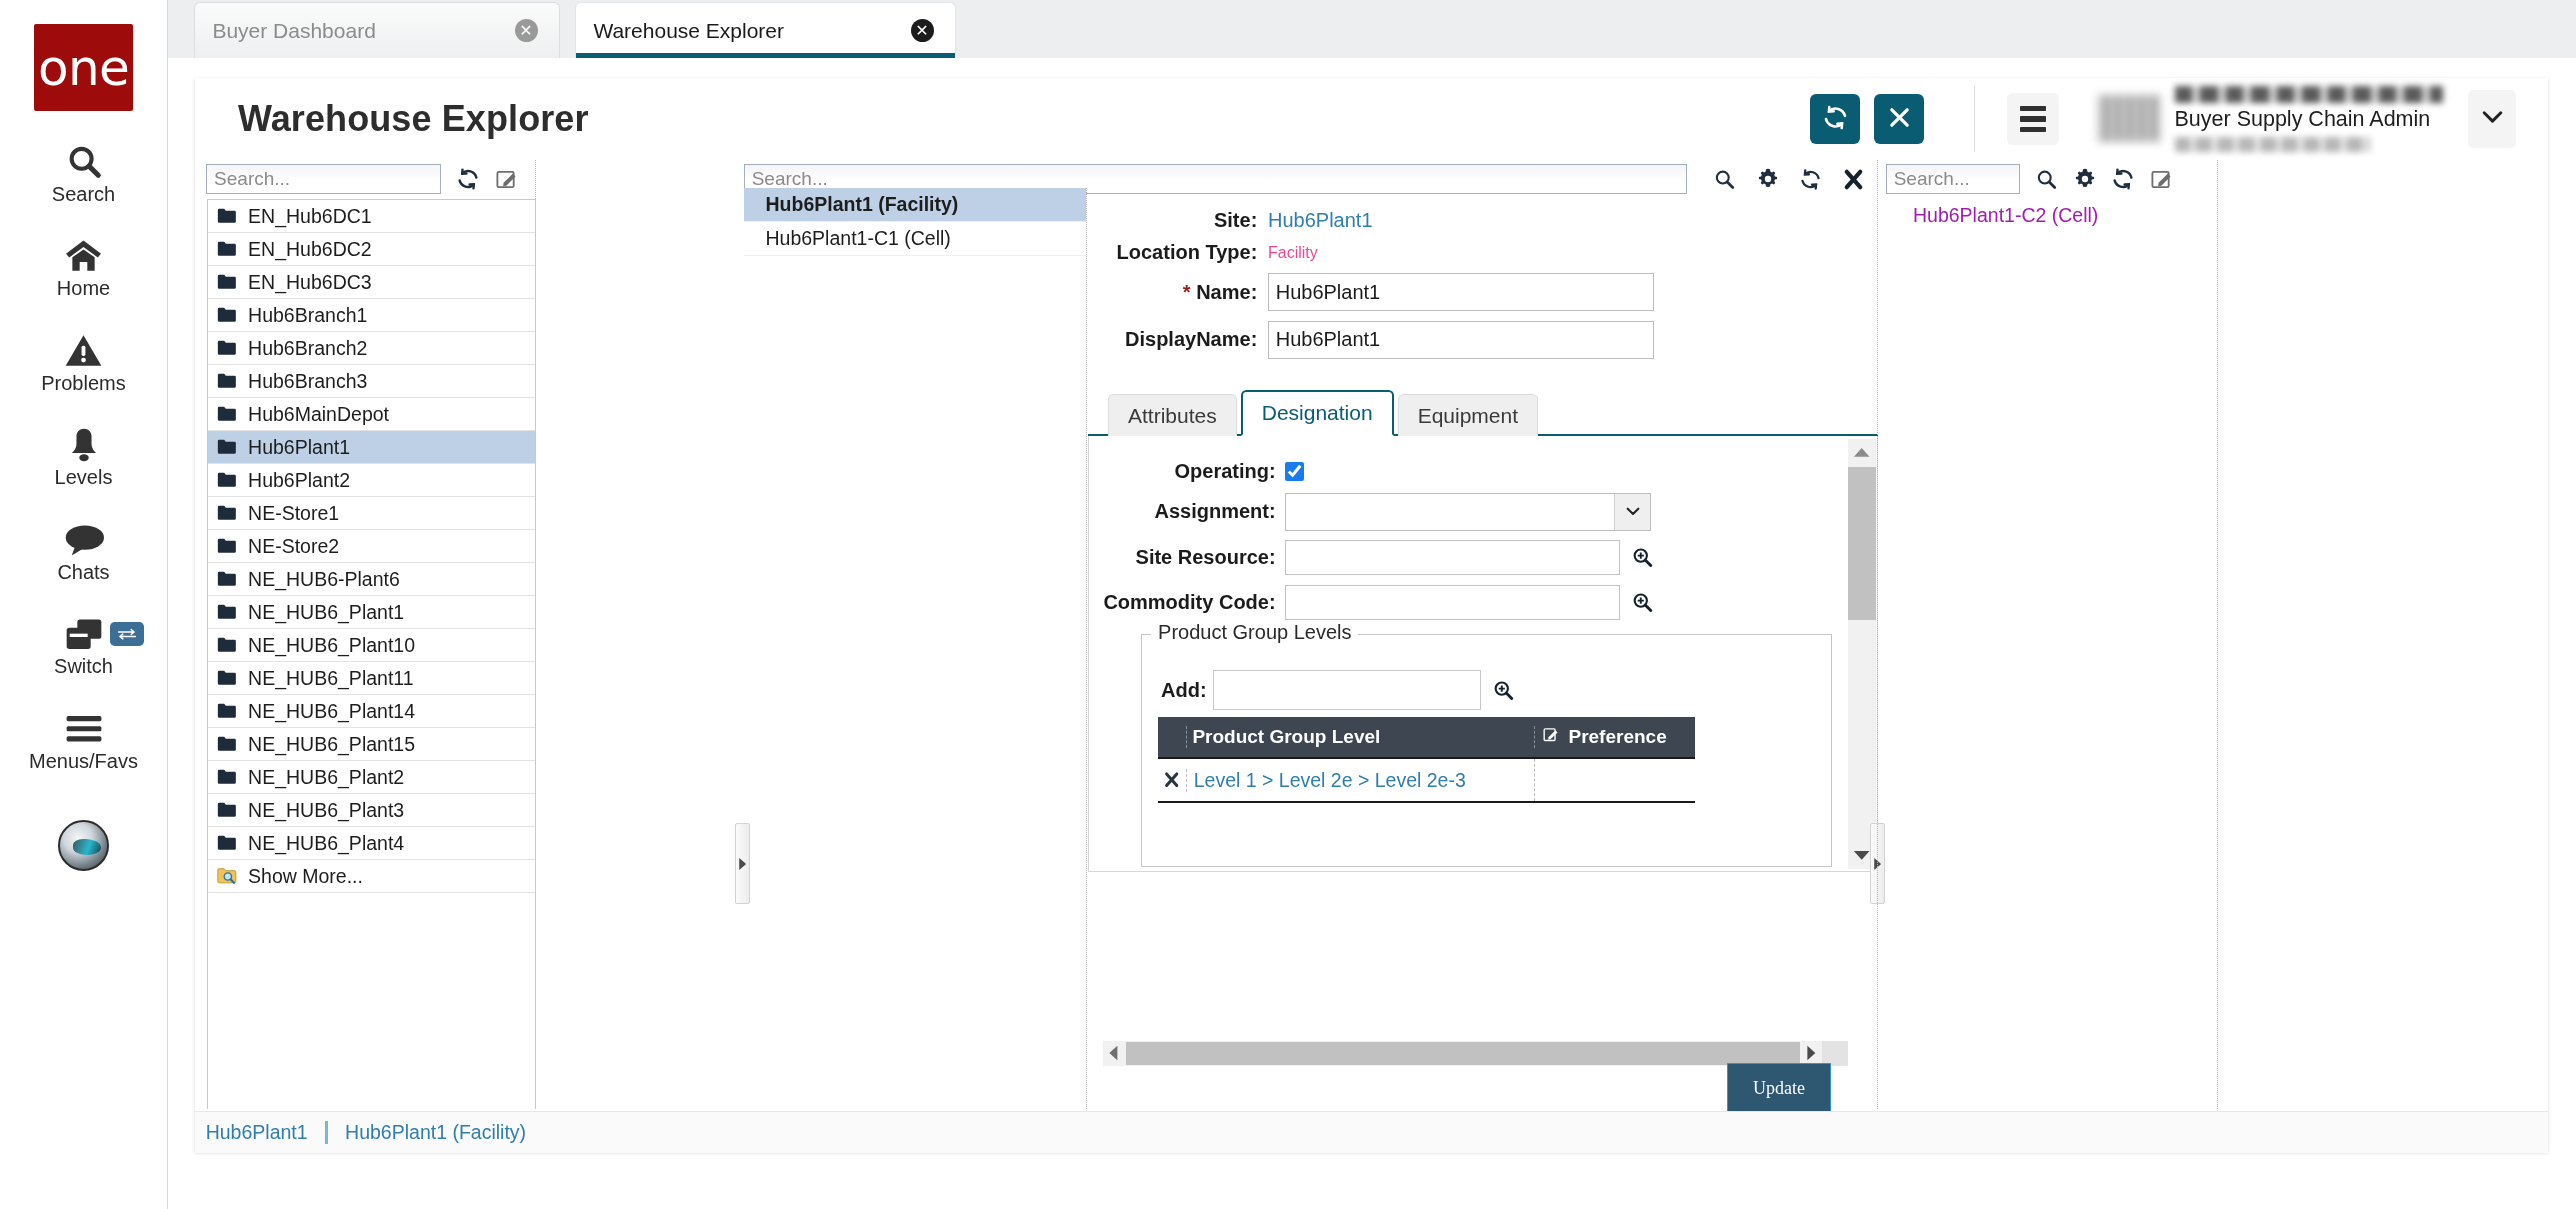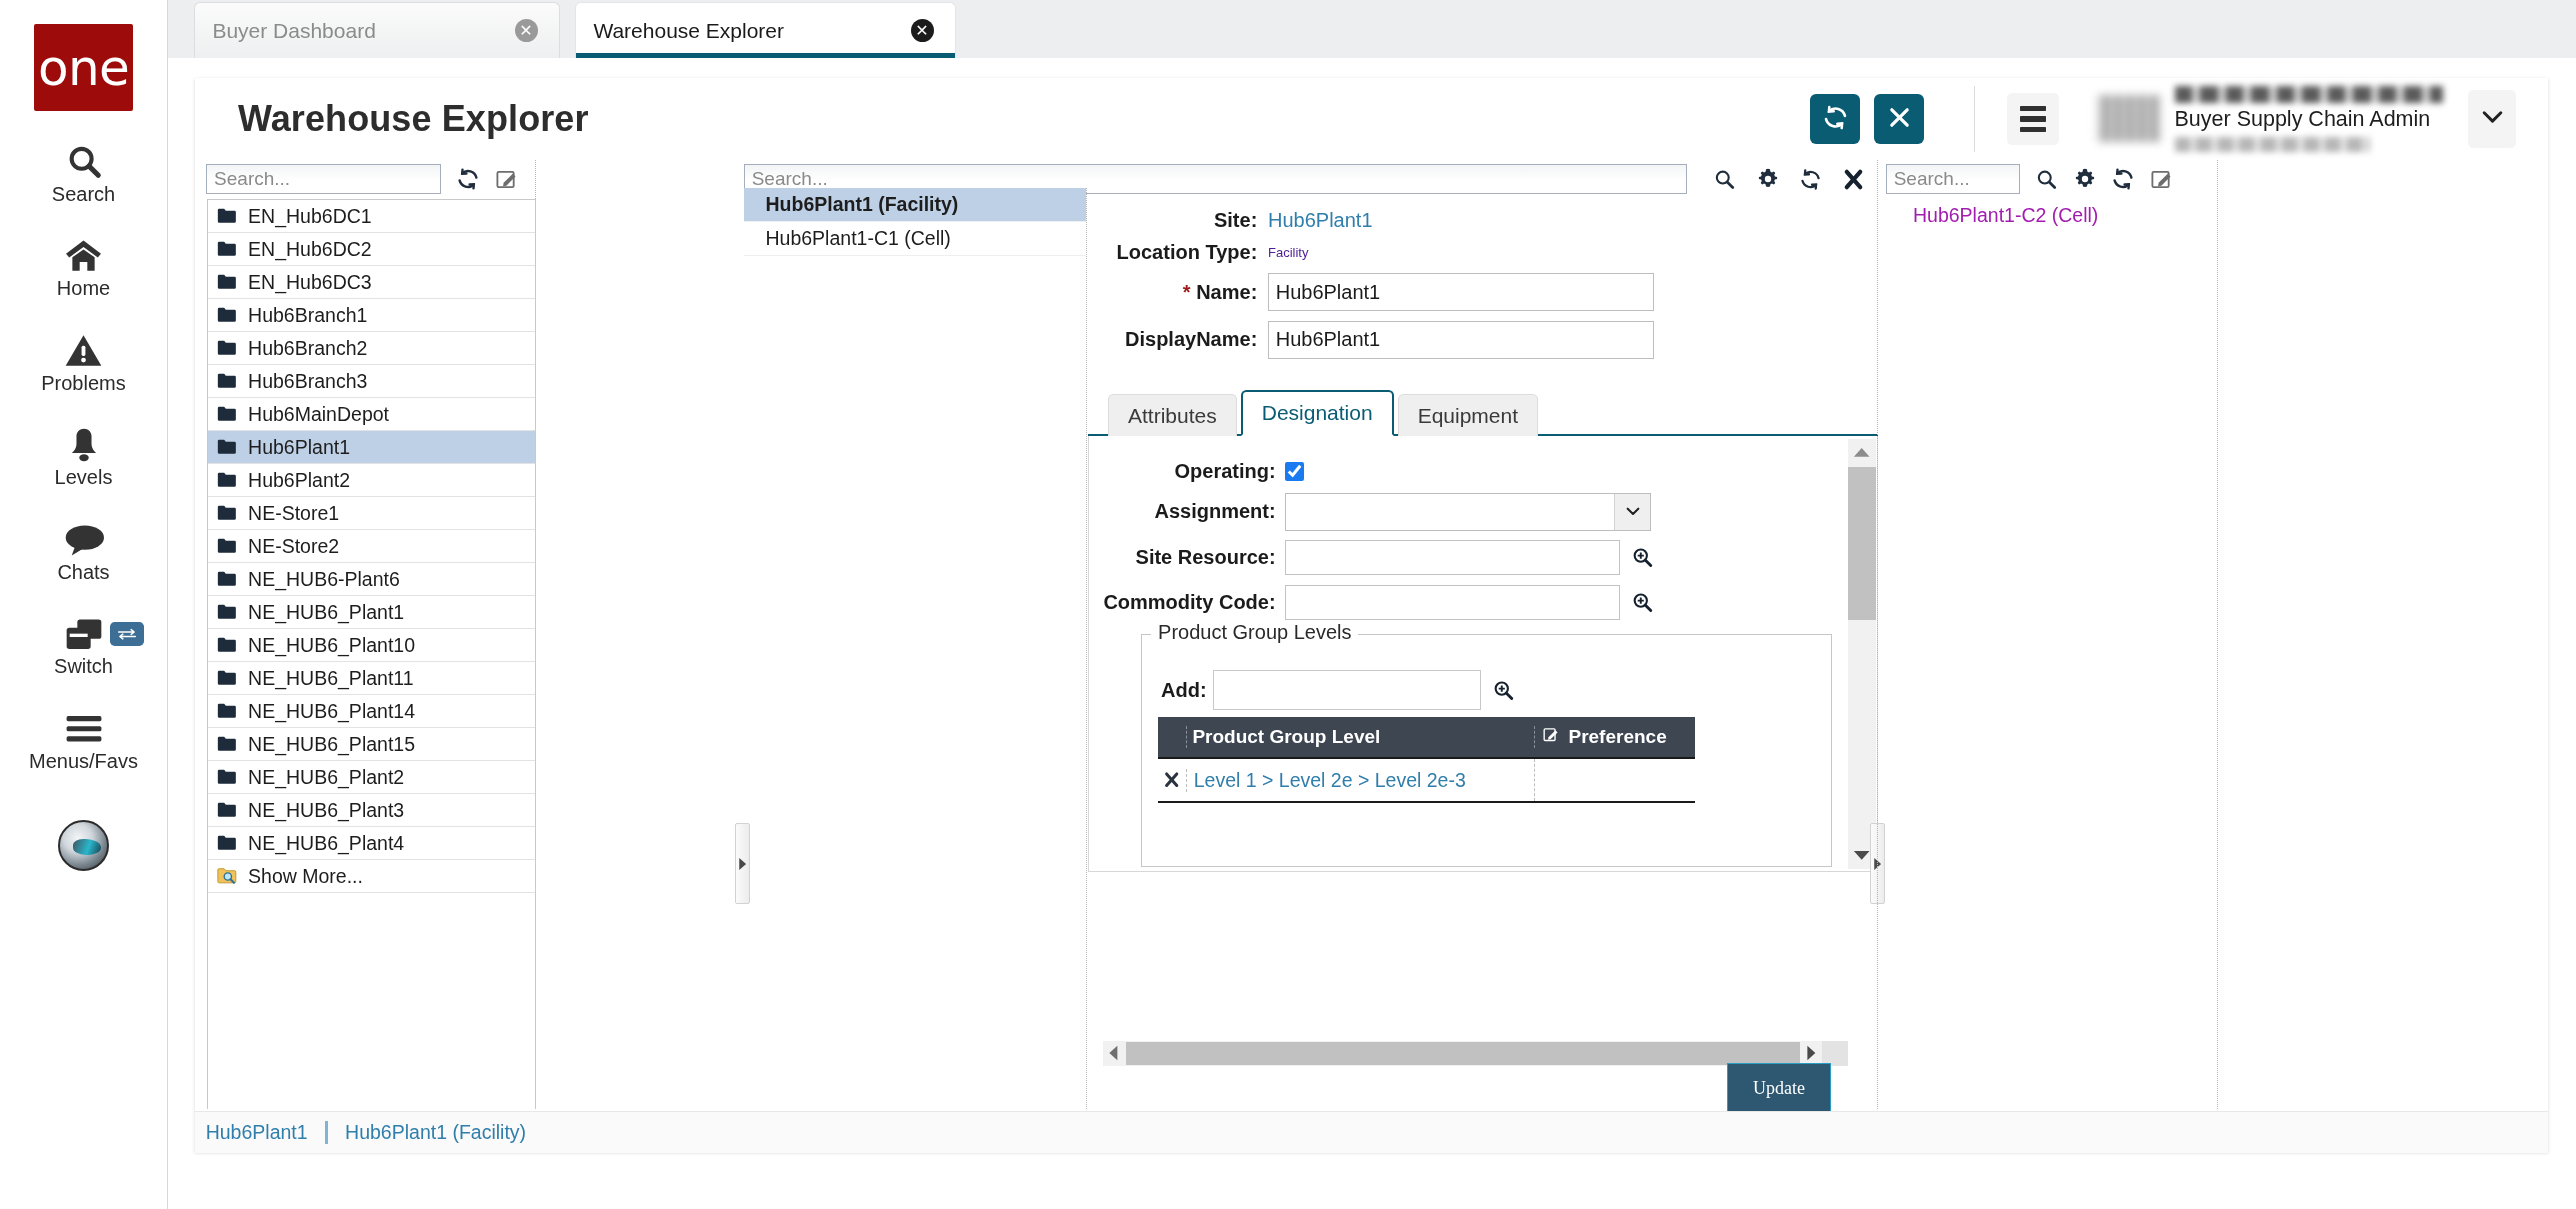--- a/index.html
+++ b/index.html
@@ -213,21 +213,21 @@
   #panel-detail {
     position: absolute; left: 893px; top: 38px; width: 790px; height: 912px;
     background: #fff;
   }
   .form-row { display:flex; align-items:center; margin-bottom: 9.4px; }
   .form-label {
     width: 180px; text-align: right; padding-right: 10.7px;
     font-size: 20px; font-weight: bold; color: #1b1b1b; white-space: nowrap;
   }
   .form-label .req { color: #9e1b1b; font-weight: bold; }
-  .form-static { font-size: 13px; color: #4c1d95; }
+  .form-static { font-size: 16px; color: #ec4899; }
   .form-link { font-size: 20px; color: #2f7eab; cursor: pointer; }
   .form-input {
     width: 386px; height: 38px; border: 0.7px solid #bdbdbd; background: #fff;
     font-size: 20px; color: #1b1b1b; padding: 0 6.7px; outline: none;
     font-family: "Liberation Sans", sans-serif;
   }
   #detail-head { padding-top: 10.7px; }
 
   
   #detail-tabs {

